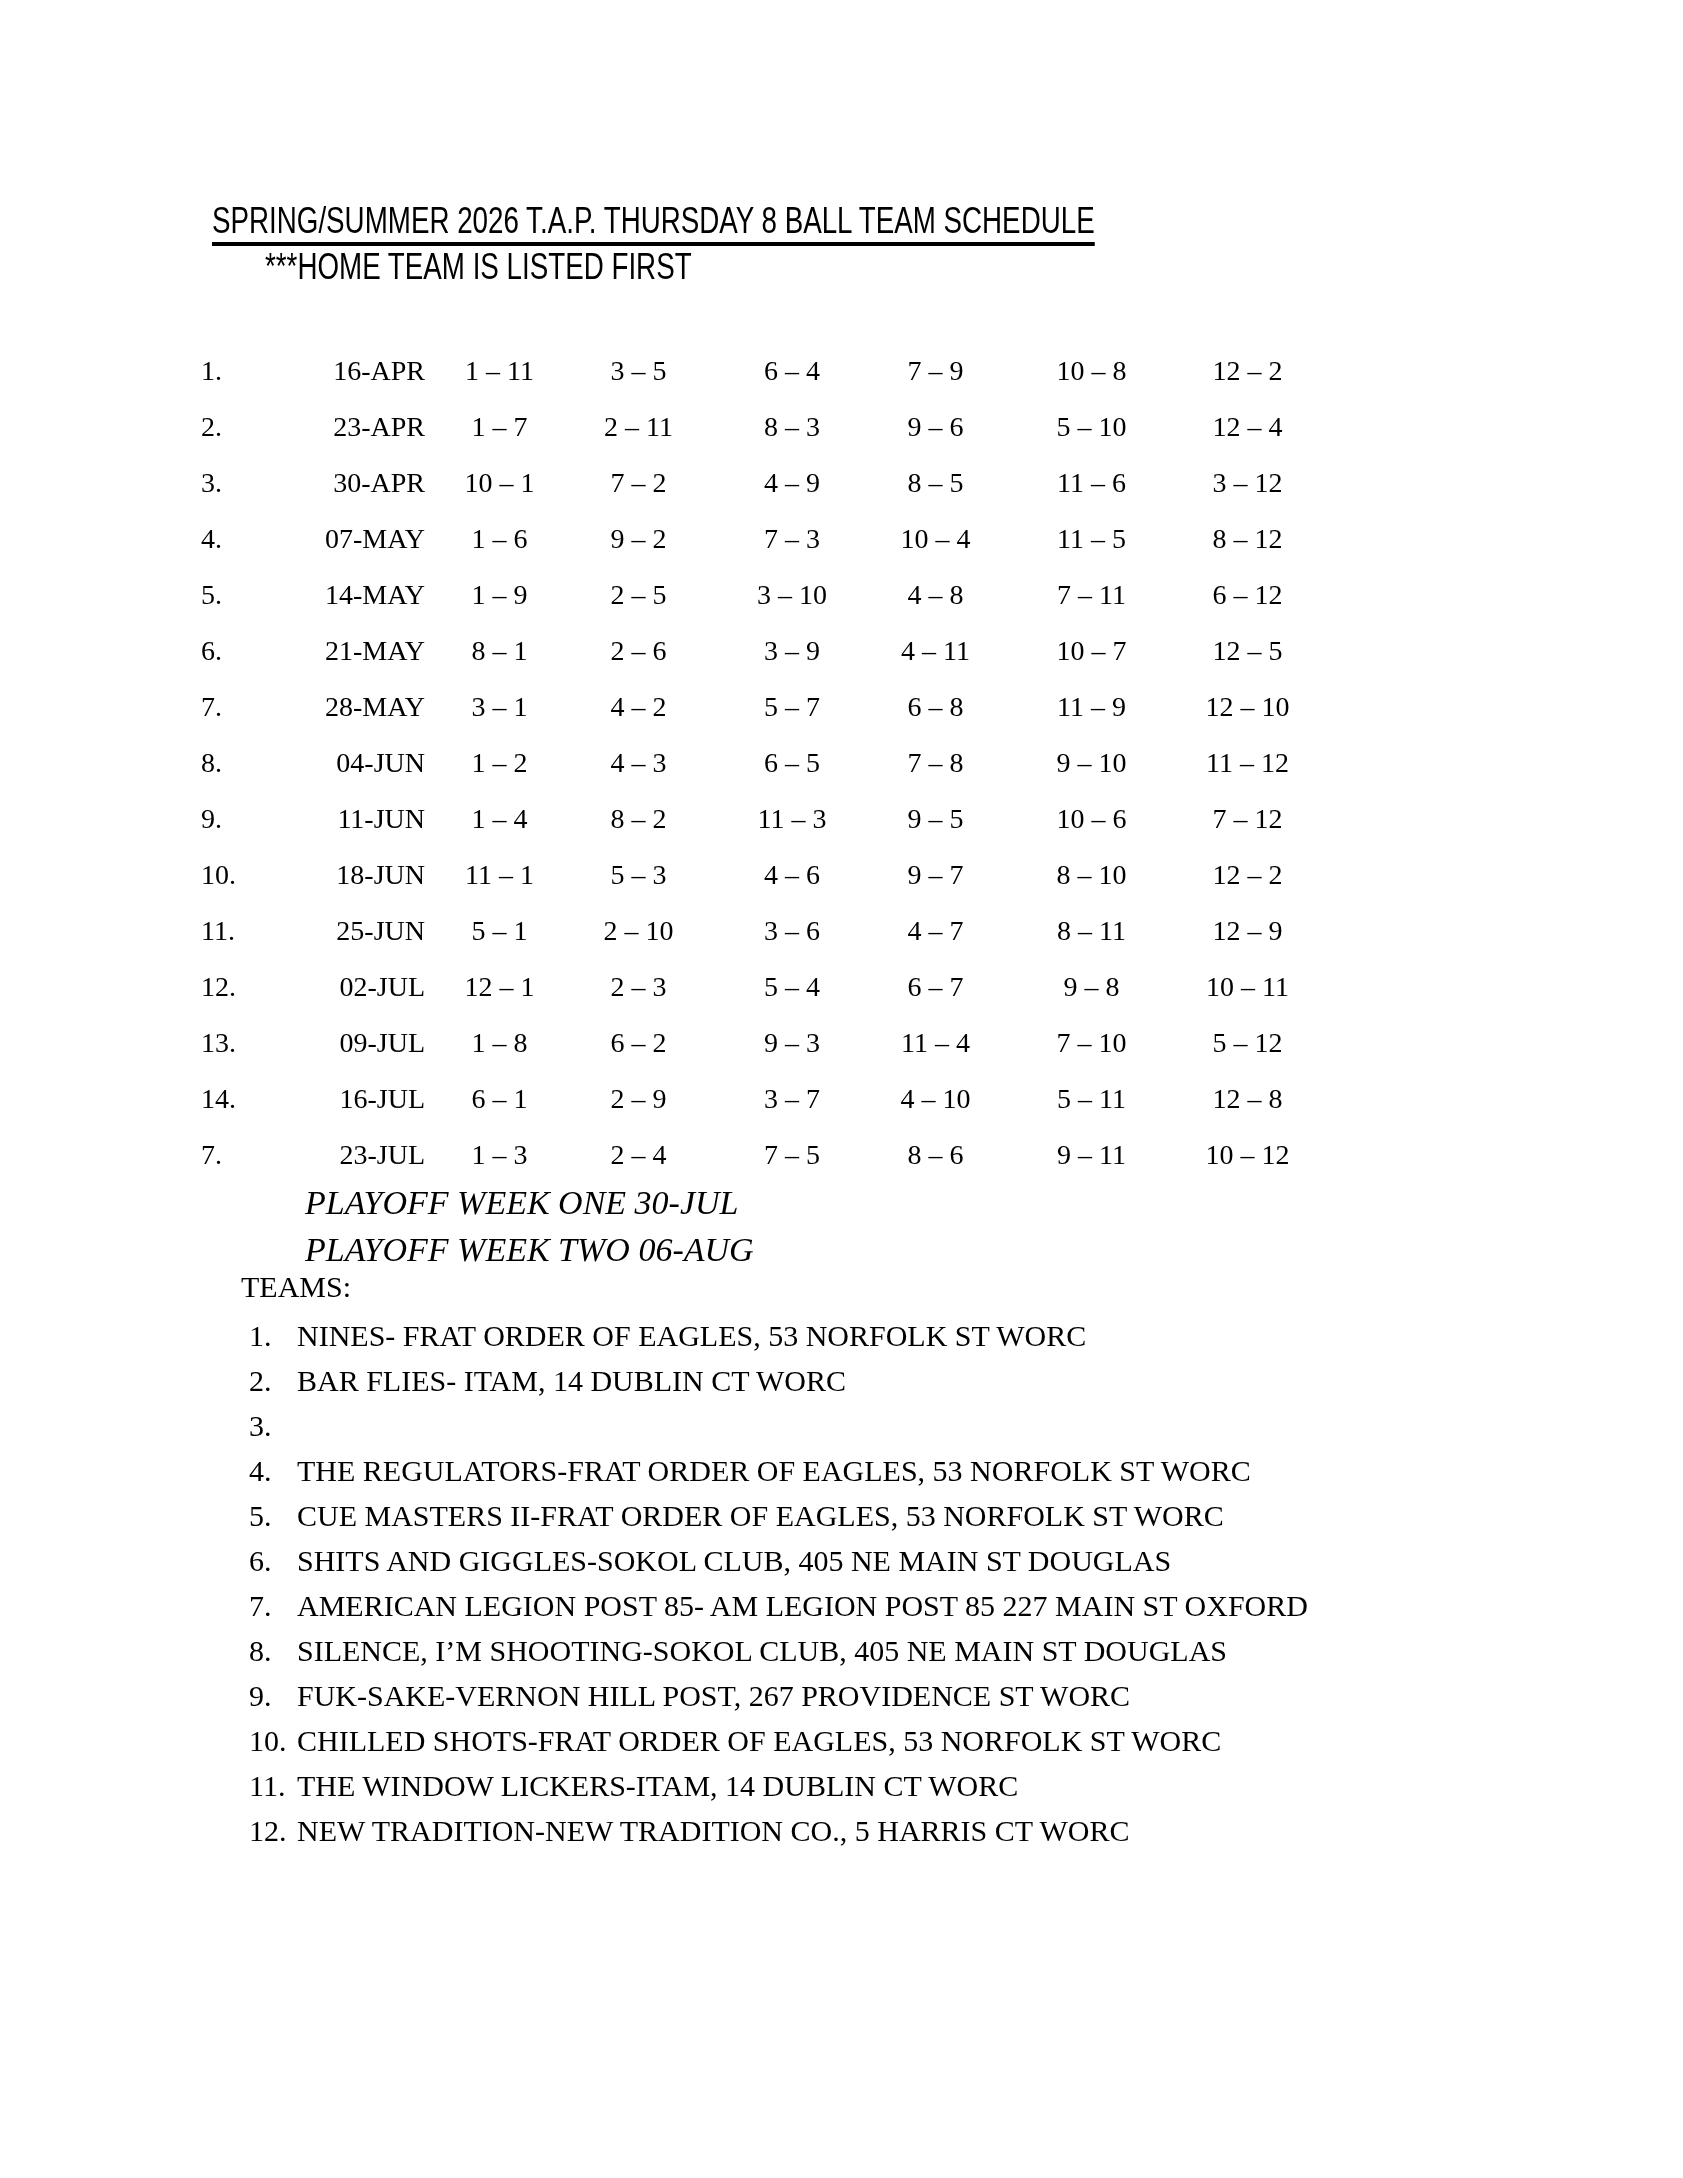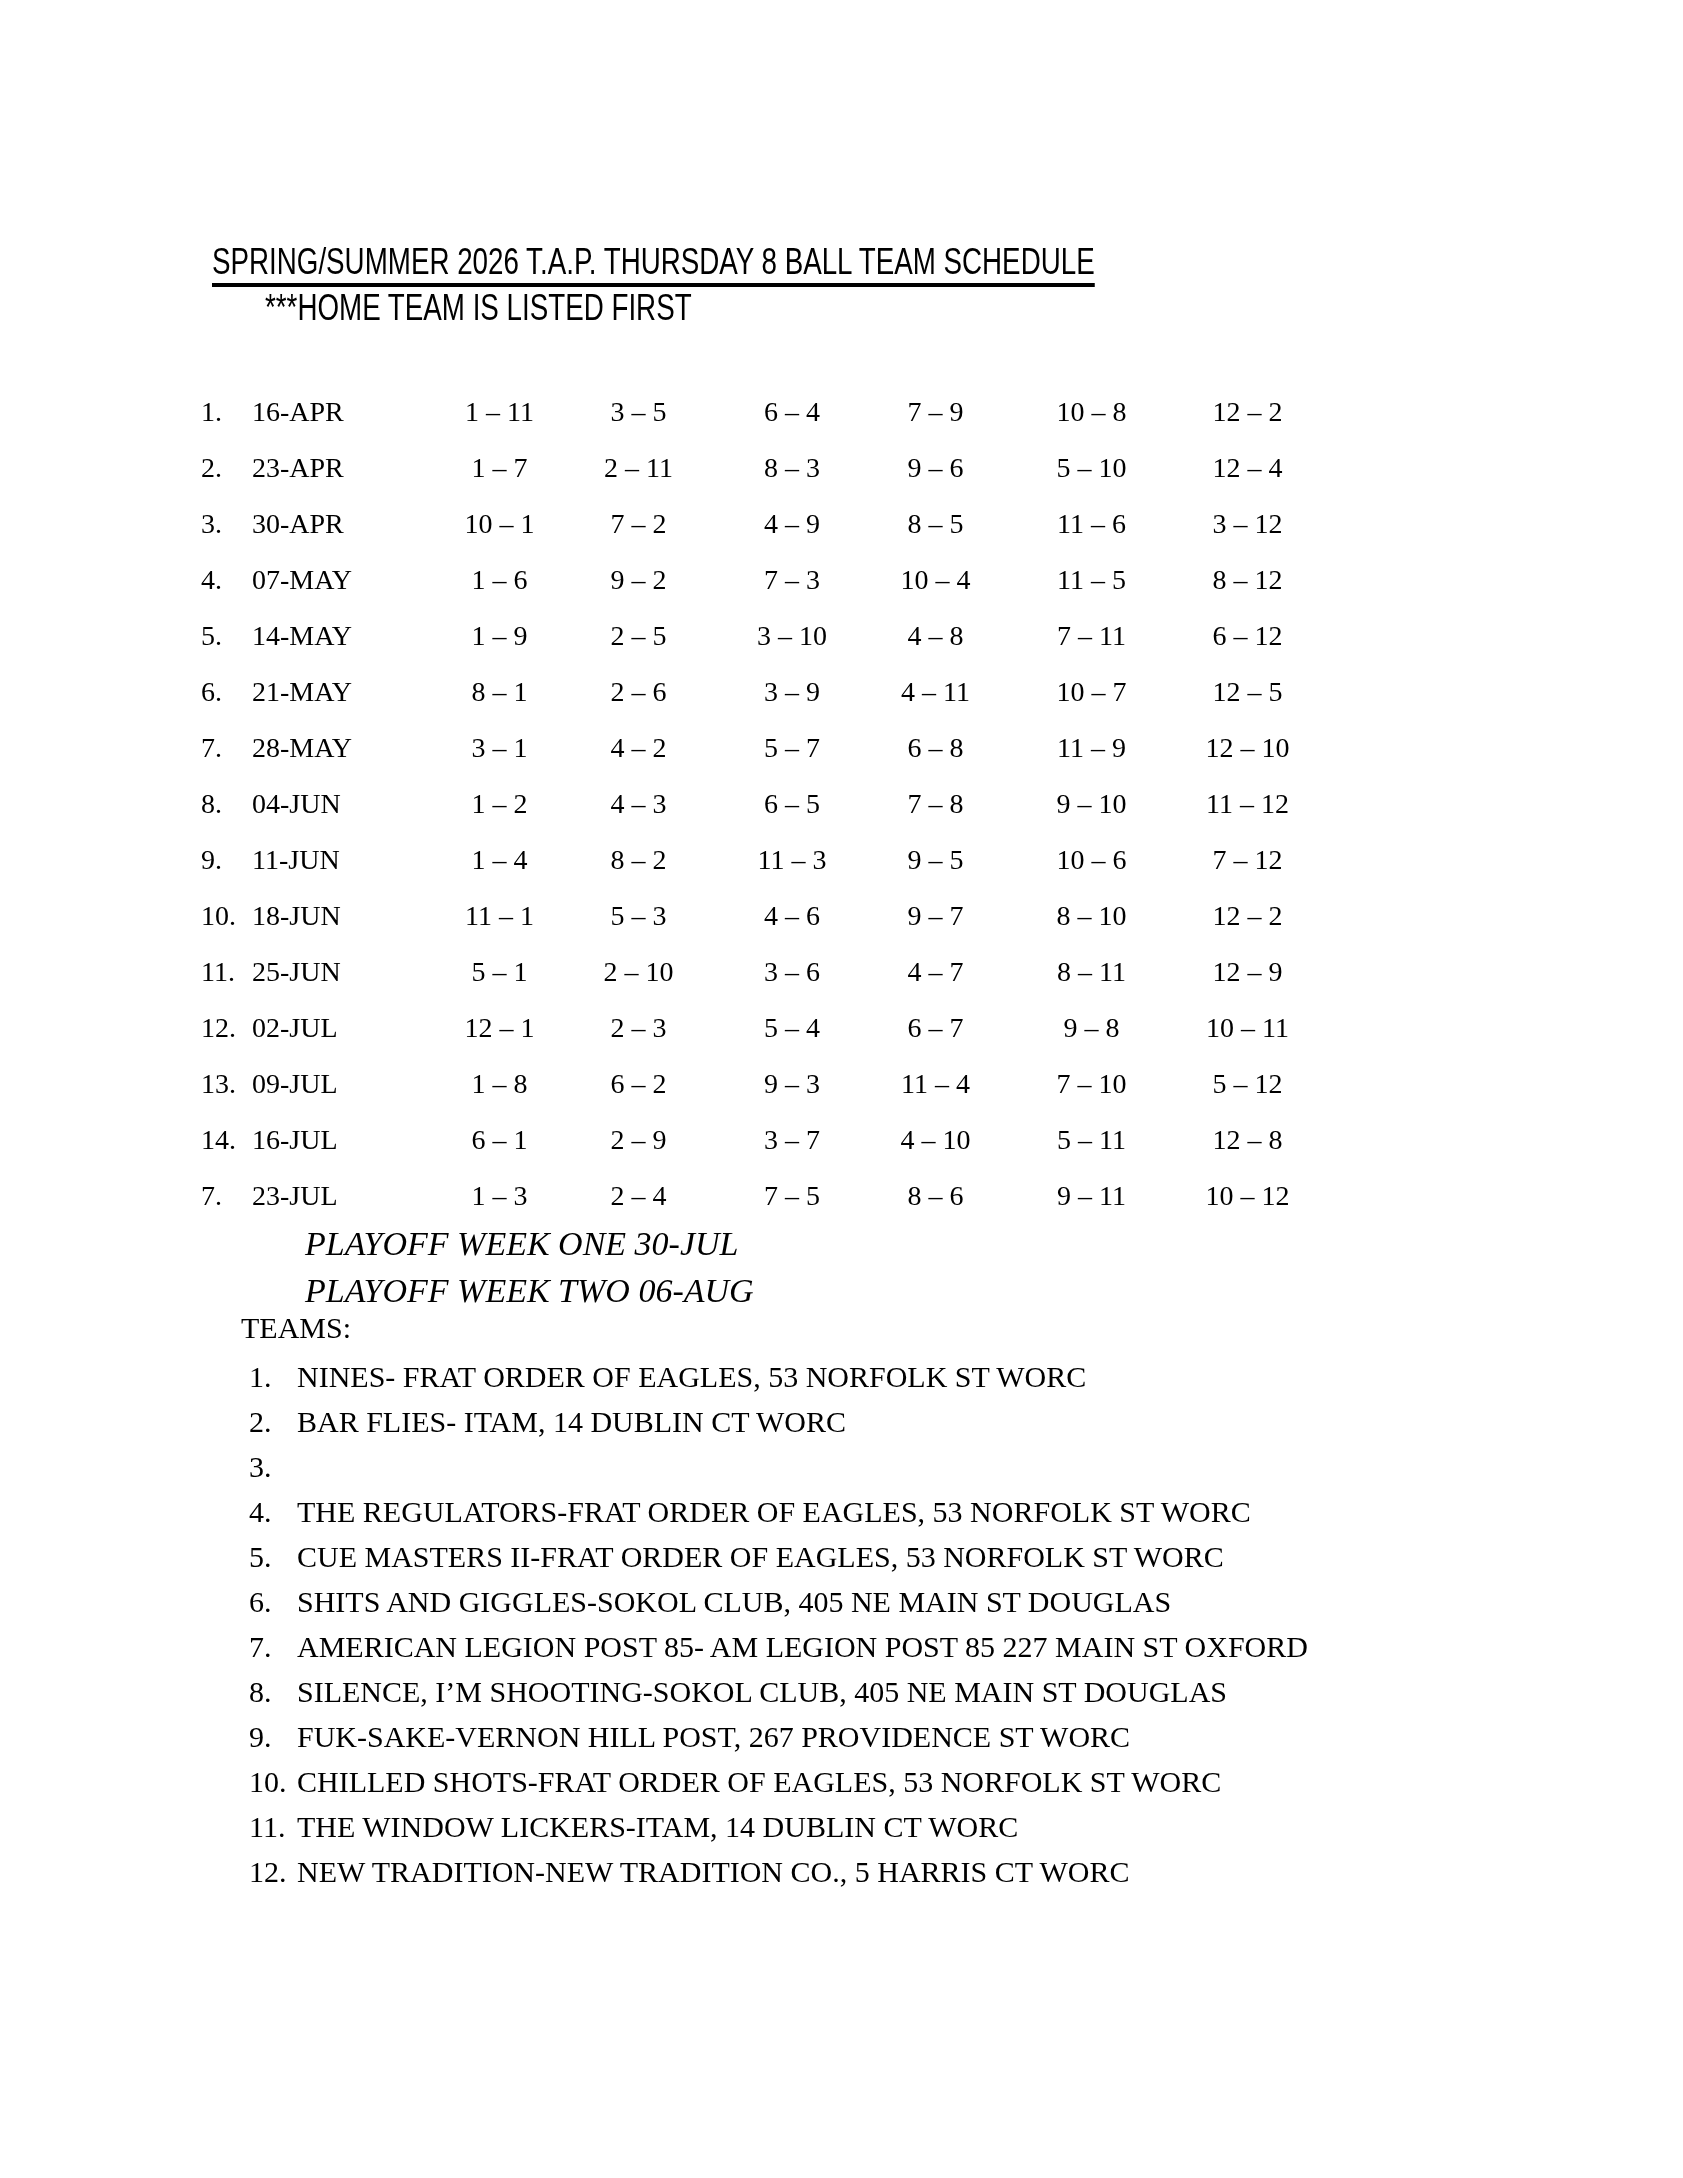--- a/index.html
+++ b/index.html
@@ -5,21 +5,21 @@
   html, body { margin: 0; padding: 0; }
   body {
     width: 1683px;
     height: 2178px;
     background: #ffffff;
     color: #000000;
     font-family: "Liberation Serif", serif;
     position: relative;
     overflow: hidden;
   }
-  .page { position: absolute; inset: 0; margin-top: 41px; }
+  .page { position: absolute; inset: 0; }
 
   
   .title-wrap { position: absolute; left: 212px; top: 202px; }
   .title {
     display: inline-block;
     font-family: "Liberation Sans", sans-serif;
     font-size: 37px;
     line-height: 1;
     white-space: nowrap;
     transform: scaleX(0.75);
@@ -41,21 +41,21 @@
   
   .schedule { position: absolute; left: 201px; top: 343px; font-size: 28px; }
   .srow {
     display: grid;
     grid-template-columns: 51px 173px 149px 129px 178px 109px 203px 109px;
     height: 56px;
     align-items: center;
     white-space: nowrap;
   }
   .srow .num  { text-align: left; }
-  .srow .date { text-align: left; }
+  .srow .date { text-align: right; }
   .srow .g    { text-align: center; }
 
   
   .playoffs { position: absolute; left: 305px; top: 1179px; font-size: 34px; }
   .playoffs div { height: 47px; line-height: 47px; white-space: nowrap; font-style: italic; }
 
   
   .teams-heading {
     position: absolute; left: 241px; top: 1272px;
     font-size: 30px; line-height: 1; white-space: nowrap;

